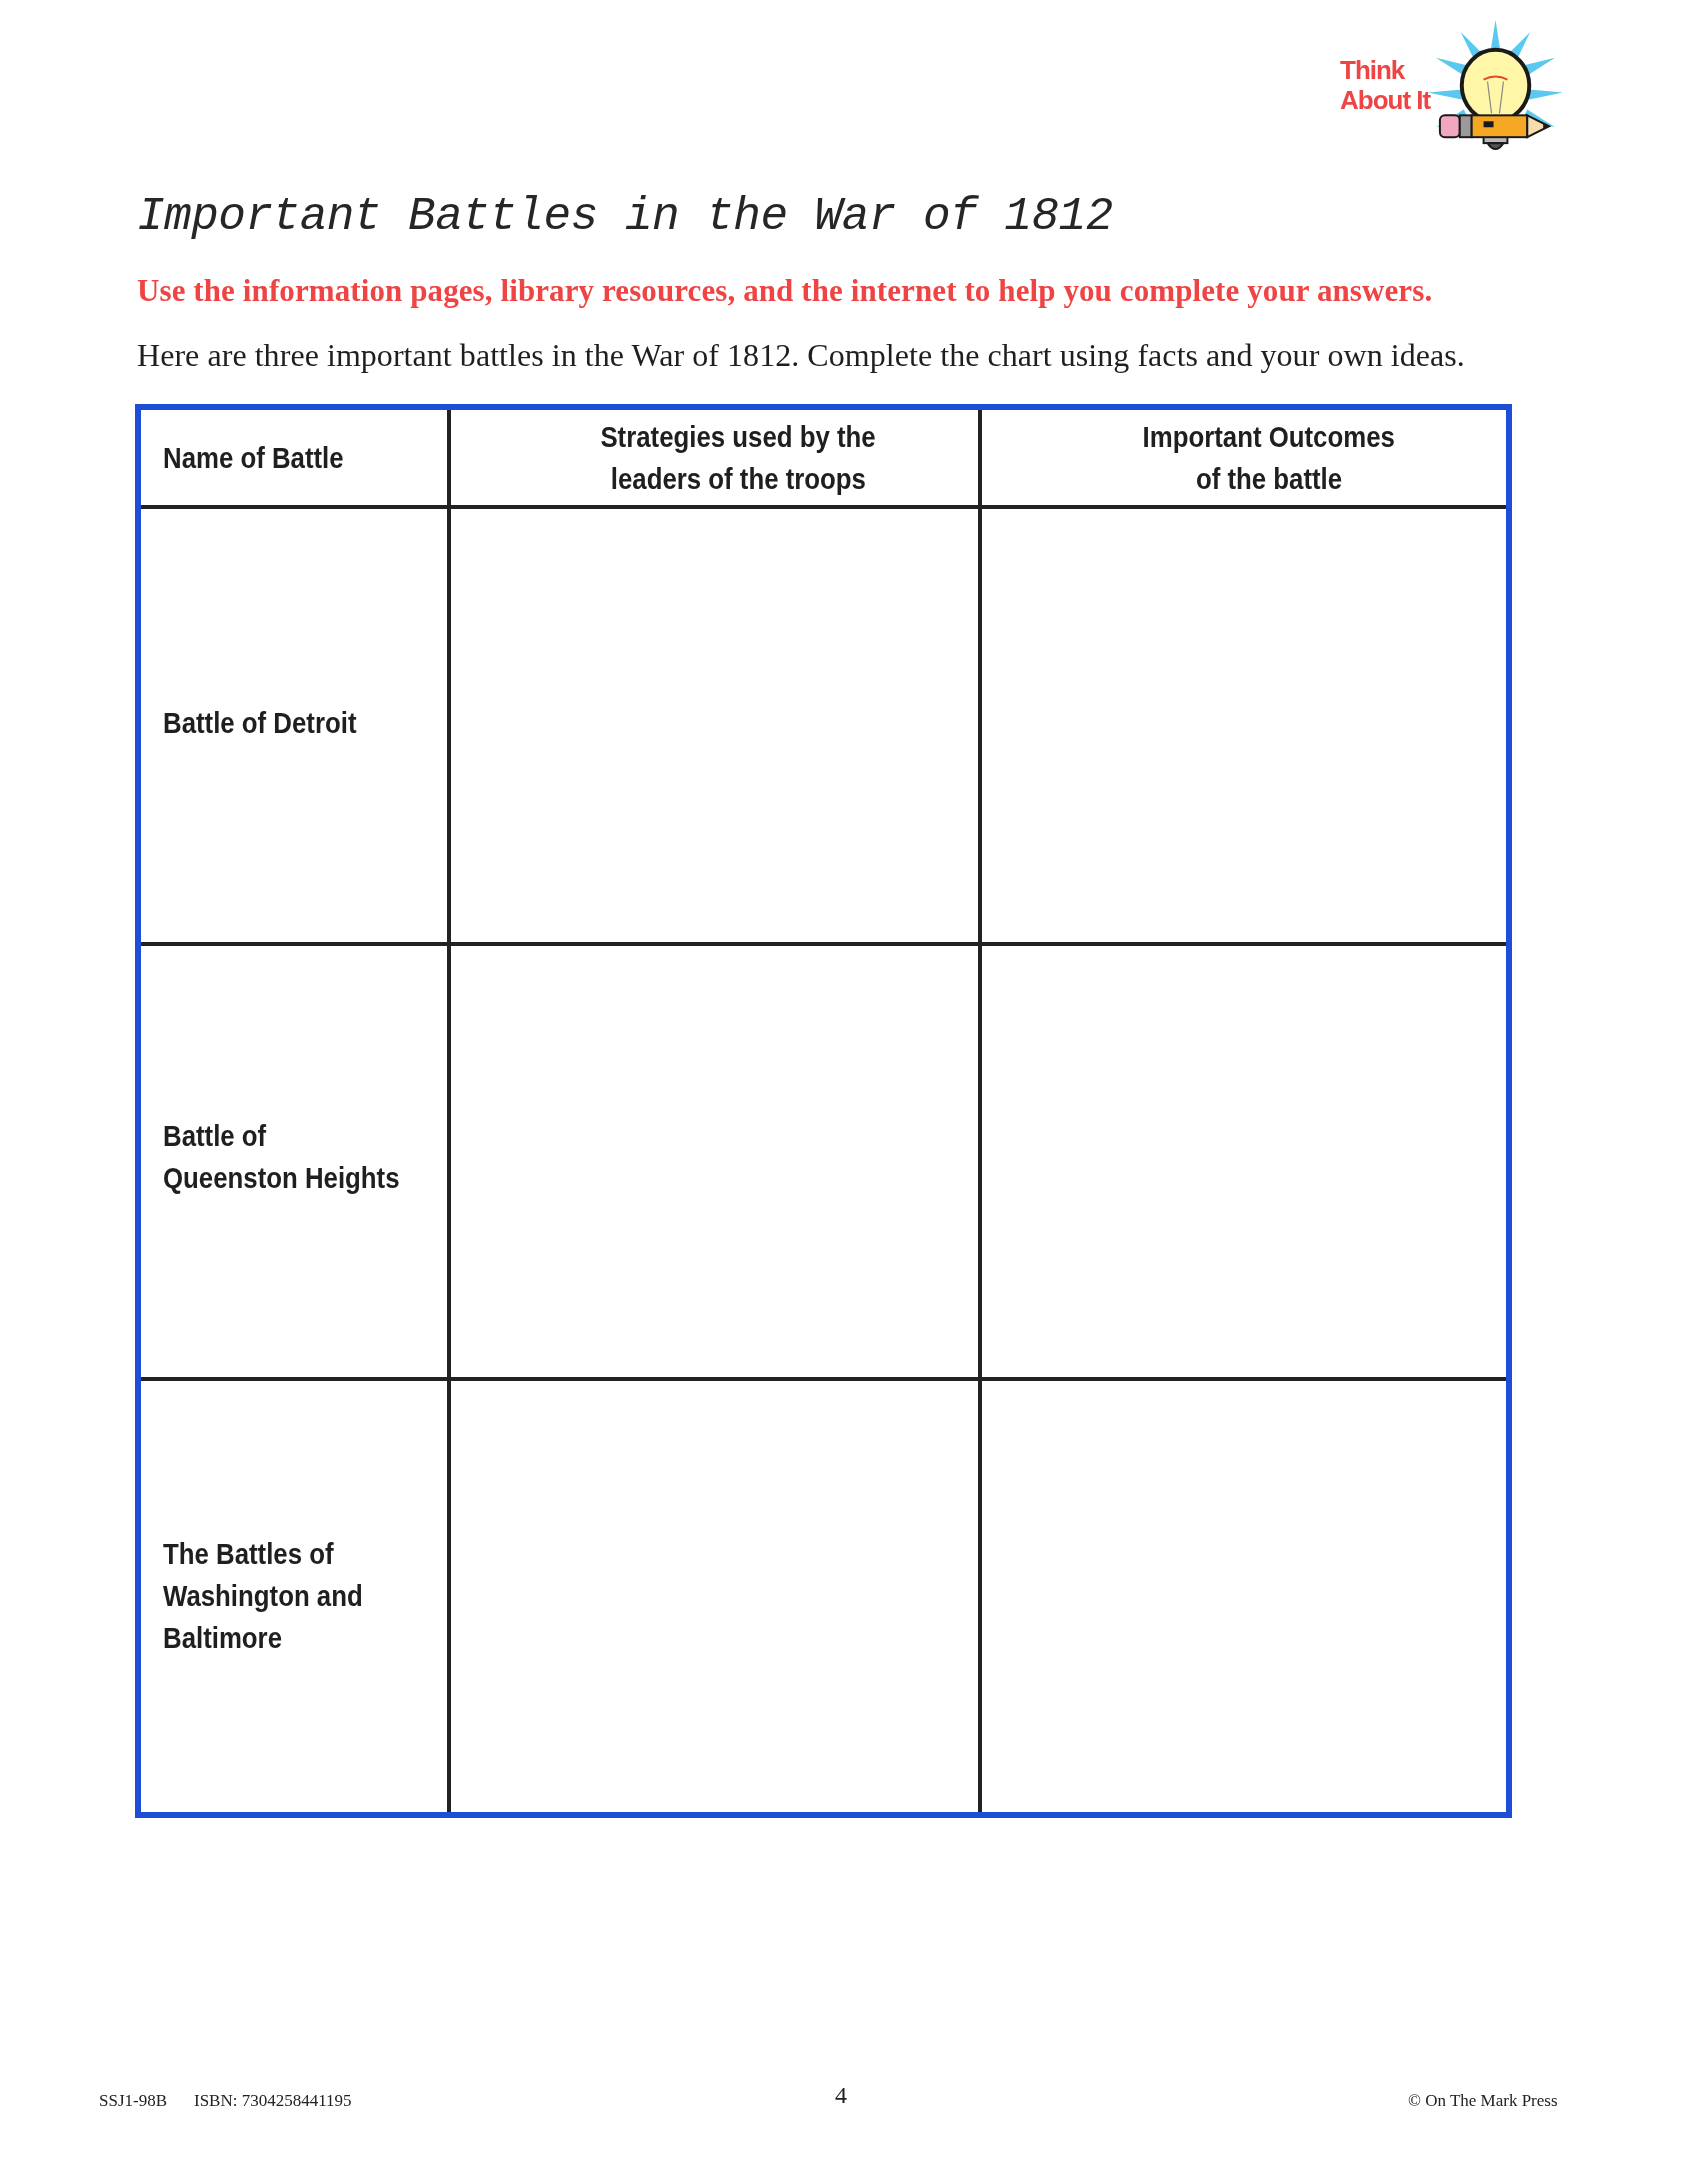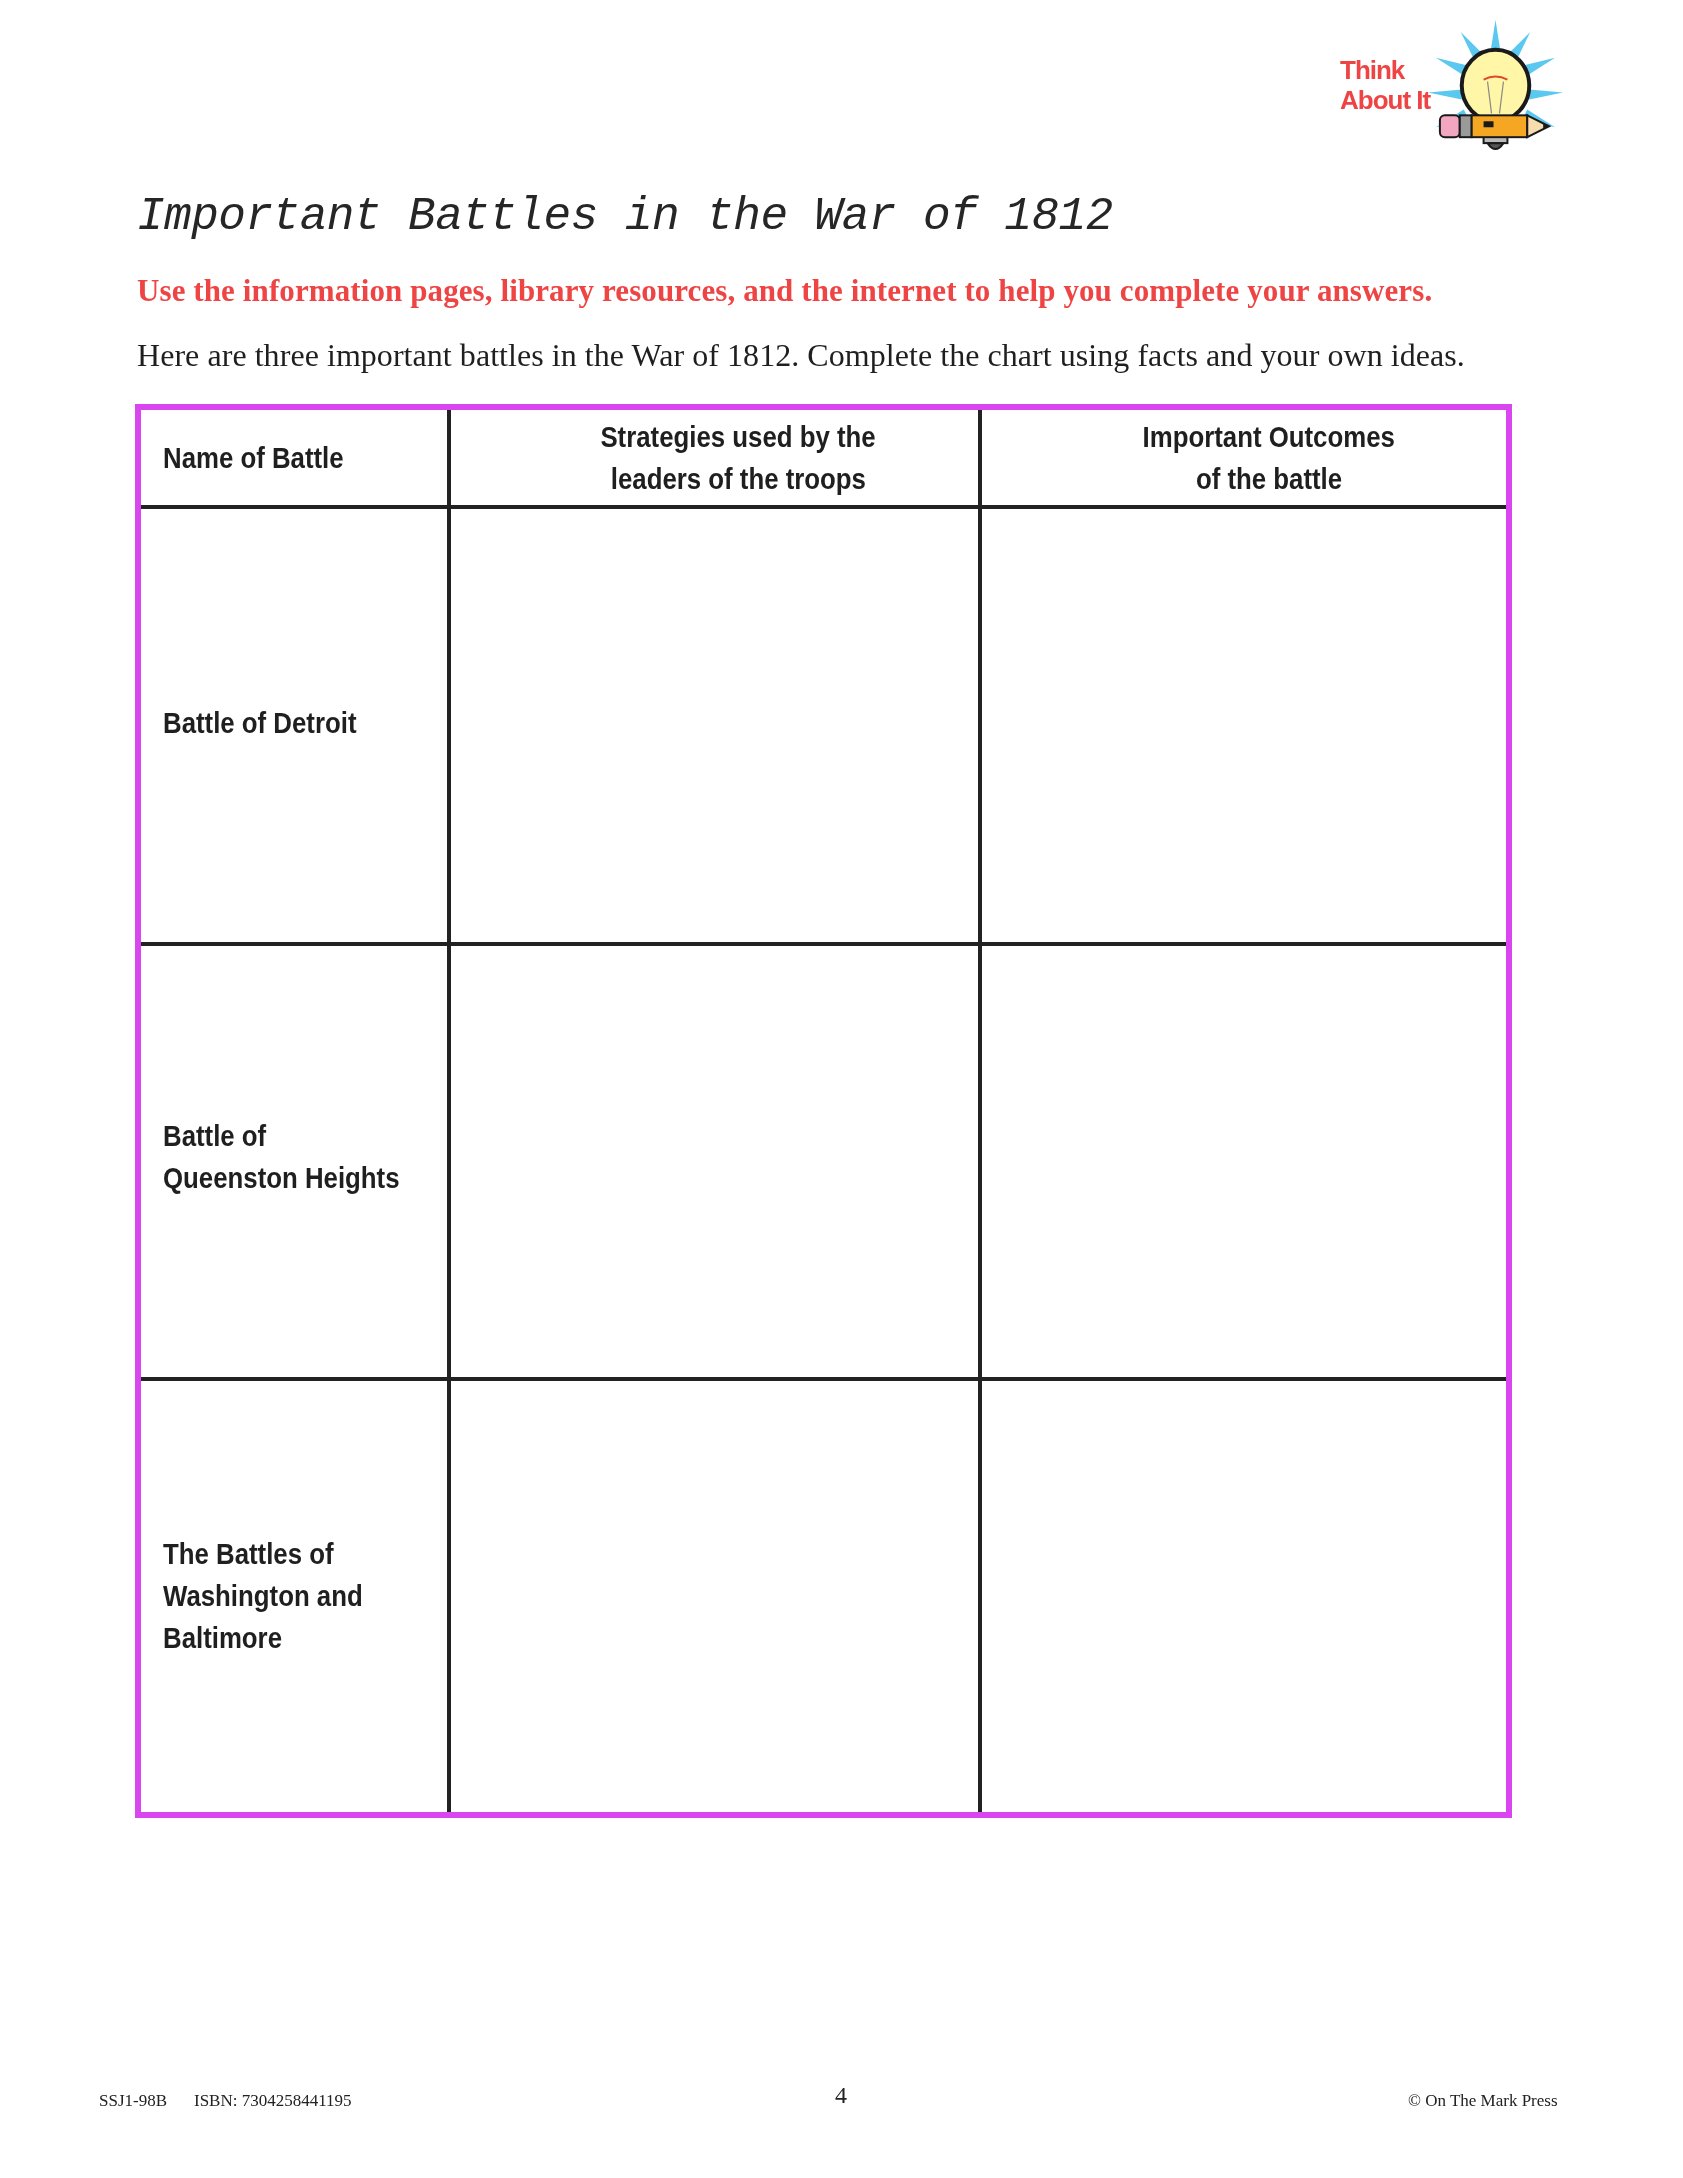--- a/index.html
+++ b/index.html
@@ -77,21 +77,21 @@
       white-space: nowrap;
       letter-spacing: 0.05px;
     }
     .chart {
       position: absolute;
       left: 135px;
       top: 404px;
       width: 1377px;
       height: 1414px;
       box-sizing: border-box;
-      border: 6px solid #d946ef;
+      border: 6px solid #1d4ed8;
     }
     .hline, .vline {
       position: absolute;
       background: #222;
     }
     .cell-text {
       position: absolute;
       font-family: "Liberation Sans", sans-serif;
       font-weight: bold;
       font-size: 30px;

